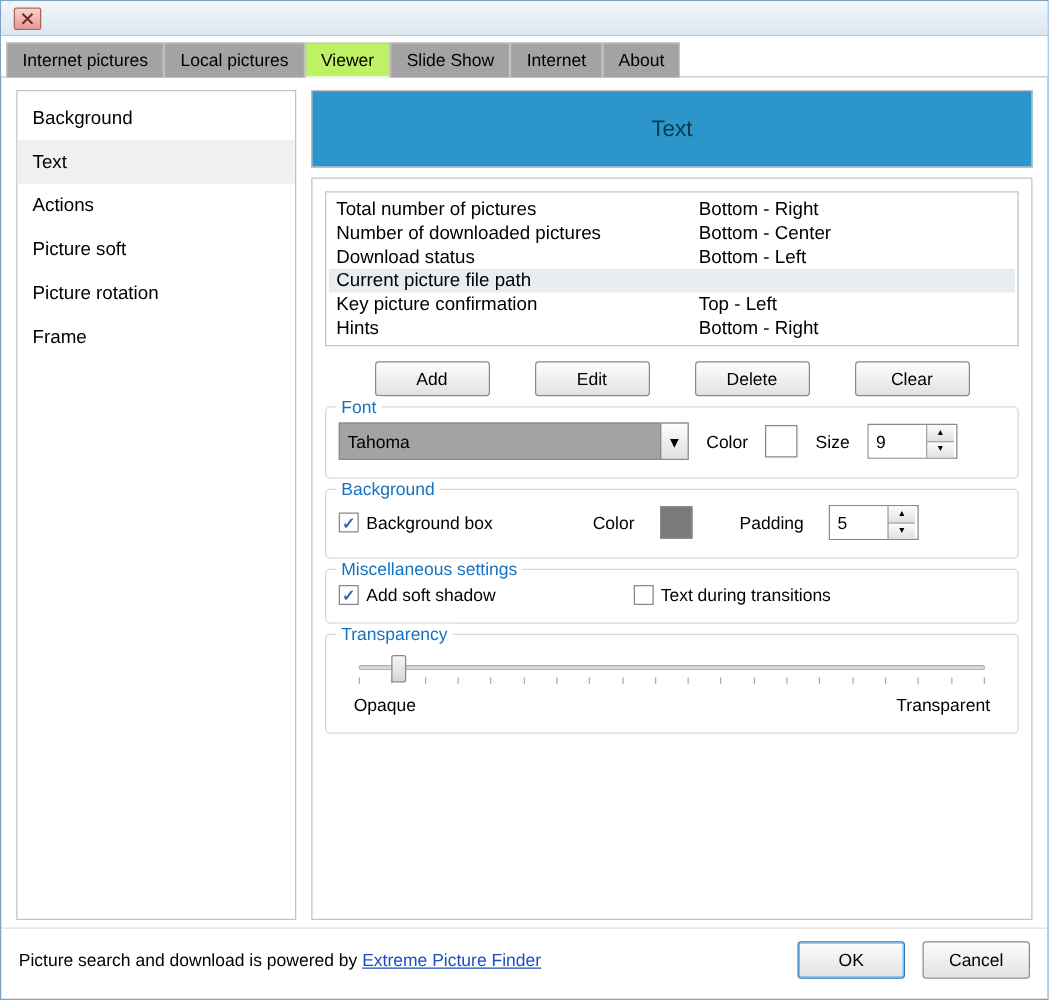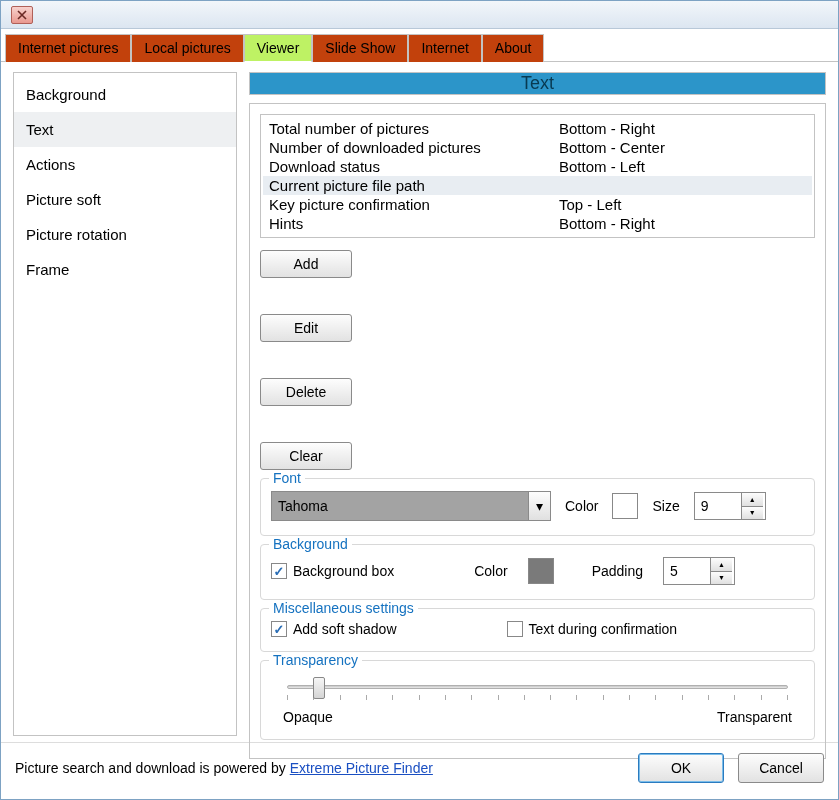--- a/index.html
+++ b/index.html
@@ -3,35 +3,35 @@
 <meta charset="utf-8">
 <style>
 * { box-sizing: border-box; font-family: 'Segoe UI', Tahoma, sans-serif; }
 body { margin: 0; background: #fff; font-size: 13px; color: #000; }
 .window { width: 839px; height: 800px; border: 1px solid #9cb; border: 1px solid #7da2c3; background: #fff; }
 .titlebar { height: 28px; background: linear-gradient(#f2f6fa, #dce6f1); border-bottom: 1px solid #b8c8d8; display: flex; align-items: center; padding: 0 4px 0 10px; }
 .titlebar-text { flex: 1; font-size: 13px; color: #333; }
 .close-btn { width: 22px; height: 18px; background: linear-gradient(#f7d2cd,#e9988f); border: 1px solid #b06058; border-radius: 2px; display: flex; align-items: center; justify-content: center; cursor: pointer; }
 .close-btn svg { width: 10px; height: 10px; }
 .tabs { display: flex; border-bottom: 1px solid #c3c3c3; padding-left: 4px; padding-top: 4px; background: #fff; }
-.tab { padding: 5px 12px; border: 1px solid #c3c3c3; border-bottom: none; margin-right: 0; background: #c2410c; font-size: 14px; cursor: pointer; position: relative; top: 1px; }
+.tab { padding: 5px 12px; border: 1px solid #c3c3c3; border-bottom: none; margin-right: 0; background: #a3a3a3; font-size: 14px; cursor: pointer; position: relative; top: 1px; }
 .tab.active { background: #bef264; border-bottom: 1px solid #fff; z-index: 2; }
 .body { padding: 10px 12px 6px 12px; display: flex; gap: 12px; height: 680px; }
 .sidebar { width: 224px; border: 1px solid #c3c3c3; background: #fff; padding-top: 4px; }
 .sidebar-item { padding: 9px 12px; font-size: 15px; cursor: pointer; }
 .sidebar-item.selected { background: #eef0f2; }
 .main { flex: 1; display: flex; flex-direction: column; gap: 8px; }
 .header-box { background: #2c95c9; border: 1px solid #c3c3c3; height: 62px; display: flex; align-items: center; justify-content: center; font-size: 18px; color: #083a52; font-weight: 500; }
 .content-box { border: 1px solid #c3c3c3; padding: 10px; flex: 1; }
 .gridbox { border: 1px solid #c3c3c3; padding: 4px 2px; }
 .grid-row { display: flex; font-size: 15px; padding: 1px 6px; cursor: pointer; }
 .grid-row.selected { background: #e8edf2; }
 .grid-c1 { width: 290px; }
 .grid-c2 { flex: 1; }
-.btn-row { display: flex; justify-content: center; gap: 36px; margin: 12px 0 8px; flex-direction: column; }
+.btn-row { display: flex; justify-content: center; gap: 36px; margin: 12px 0 8px; }
 .btn { width: 92px; height: 28px; background: linear-gradient(#fdfdfd,#e2e2e2); border: 1px solid #8a8a8a; border-radius: 3px; font-size: 14px; cursor: pointer; }
 .fieldset { border: 1px solid #d8d8d8; border-radius: 4px; padding: 12px 10px 14px; margin-bottom: 8px; position: relative; }
 .legend { position: absolute; top: -9px; left: 8px; background: #fff; padding: 0 4px; color: #1572c0; font-size: 14px; }
 .font-row { display: flex; align-items: center; gap: 14px; }
 .select { height: 30px; border: 1px solid #8a8a8a; display: flex; align-items: center; padding: 0 6px; font-size: 14px; width: 280px; background: #a3a3a3; }
 .select-arrow { width: 22px; height: 28px; background: linear-gradient(#fdfdfd,#e0e0e0); border-left: 1px solid #8a8a8a; margin-left: auto; margin-right: -6px; display: flex; align-items: center; justify-content: center; }
 .lbl { font-size: 14px; }
 .swatch { width: 26px; height: 26px; border: 1px solid #888; background: #fff; }
 .swatch.gray { background: #7a7a7a; }
 .spin { display: flex; border: 1px solid #8a8a8a; height: 28px; width: 72px; background: #fff; }
@@ -167,21 +167,21 @@
 
         <div class="fieldset">
           <div class="legend">Miscellaneous settings</div>
           <div class="check-row">
             <div class="check">
               <div class="checkbox checked"></div>
               <span>Add soft shadow</span>
             </div>
             <div class="check" style="margin-left:90px">
               <div class="checkbox"></div>
-              <span>Text during confirmation</span>
+              <span>Text during transitions</span>
             </div>
           </div>
         </div>
 
         <div class="fieldset">
           <div class="legend">Transparency</div>
           <div class="slider-wrap">
             <div class="slider">
               <div class="slider-track"></div>
               <div class="ticks">

